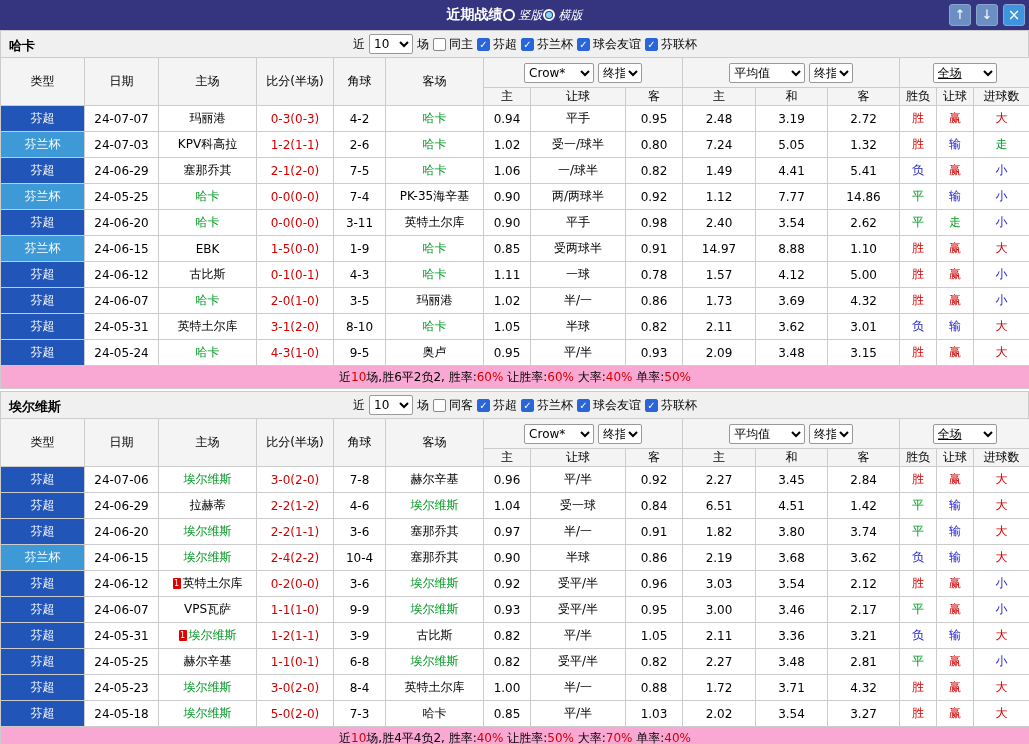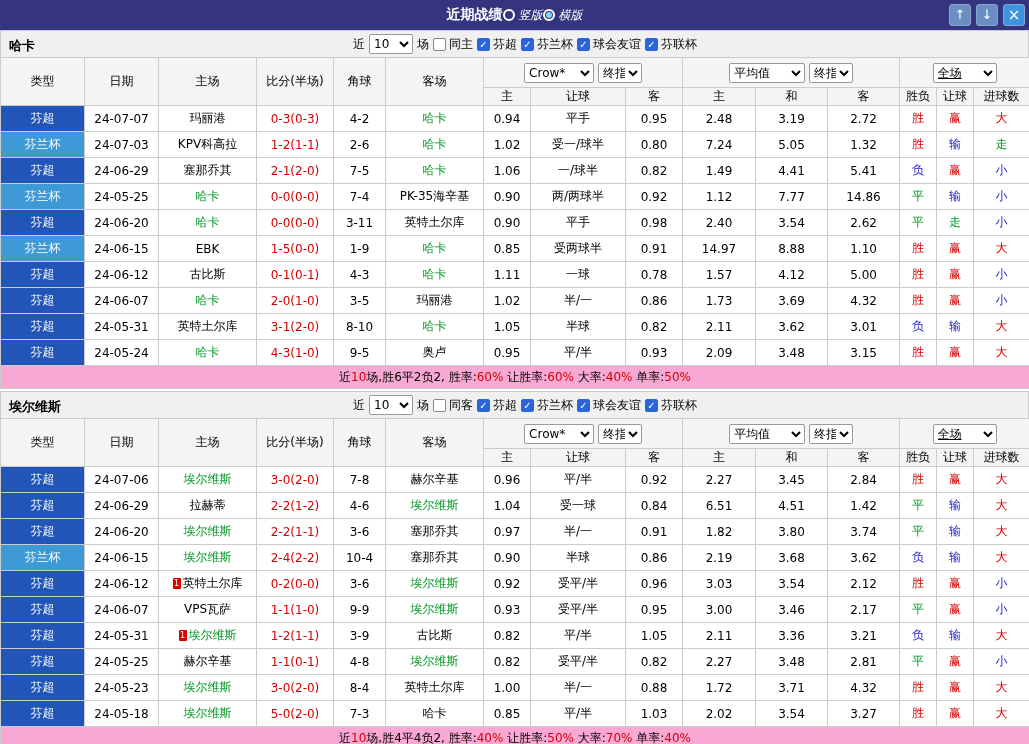--- a/index.html
+++ b/index.html
@@ -561,21 +561,21 @@
           <td>3.21</td>
           <td class="c-blue">负</td>
           <td class="c-blue">输</td>
           <td class="c-red">大</td>
         </tr>
         <tr>
           <td class="type league">芬超</td>
           <td>24-05-25</td>
           <td><span>赫尔辛基</span></td>
           <td class="c-red">1-1(0-1)</td>
-          <td>4-8</td>
+          <td>6-8</td>
           <td><span class="t-green">埃尔维斯</span></td>
           <td>0.82</td>
           <td>受平/半</td>
           <td>0.82</td>
           <td>2.27</td>
           <td>3.48</td>
           <td>2.81</td>
           <td class="c-green">平</td>
           <td class="c-red">赢</td>
           <td class="c-blue">小</td>

